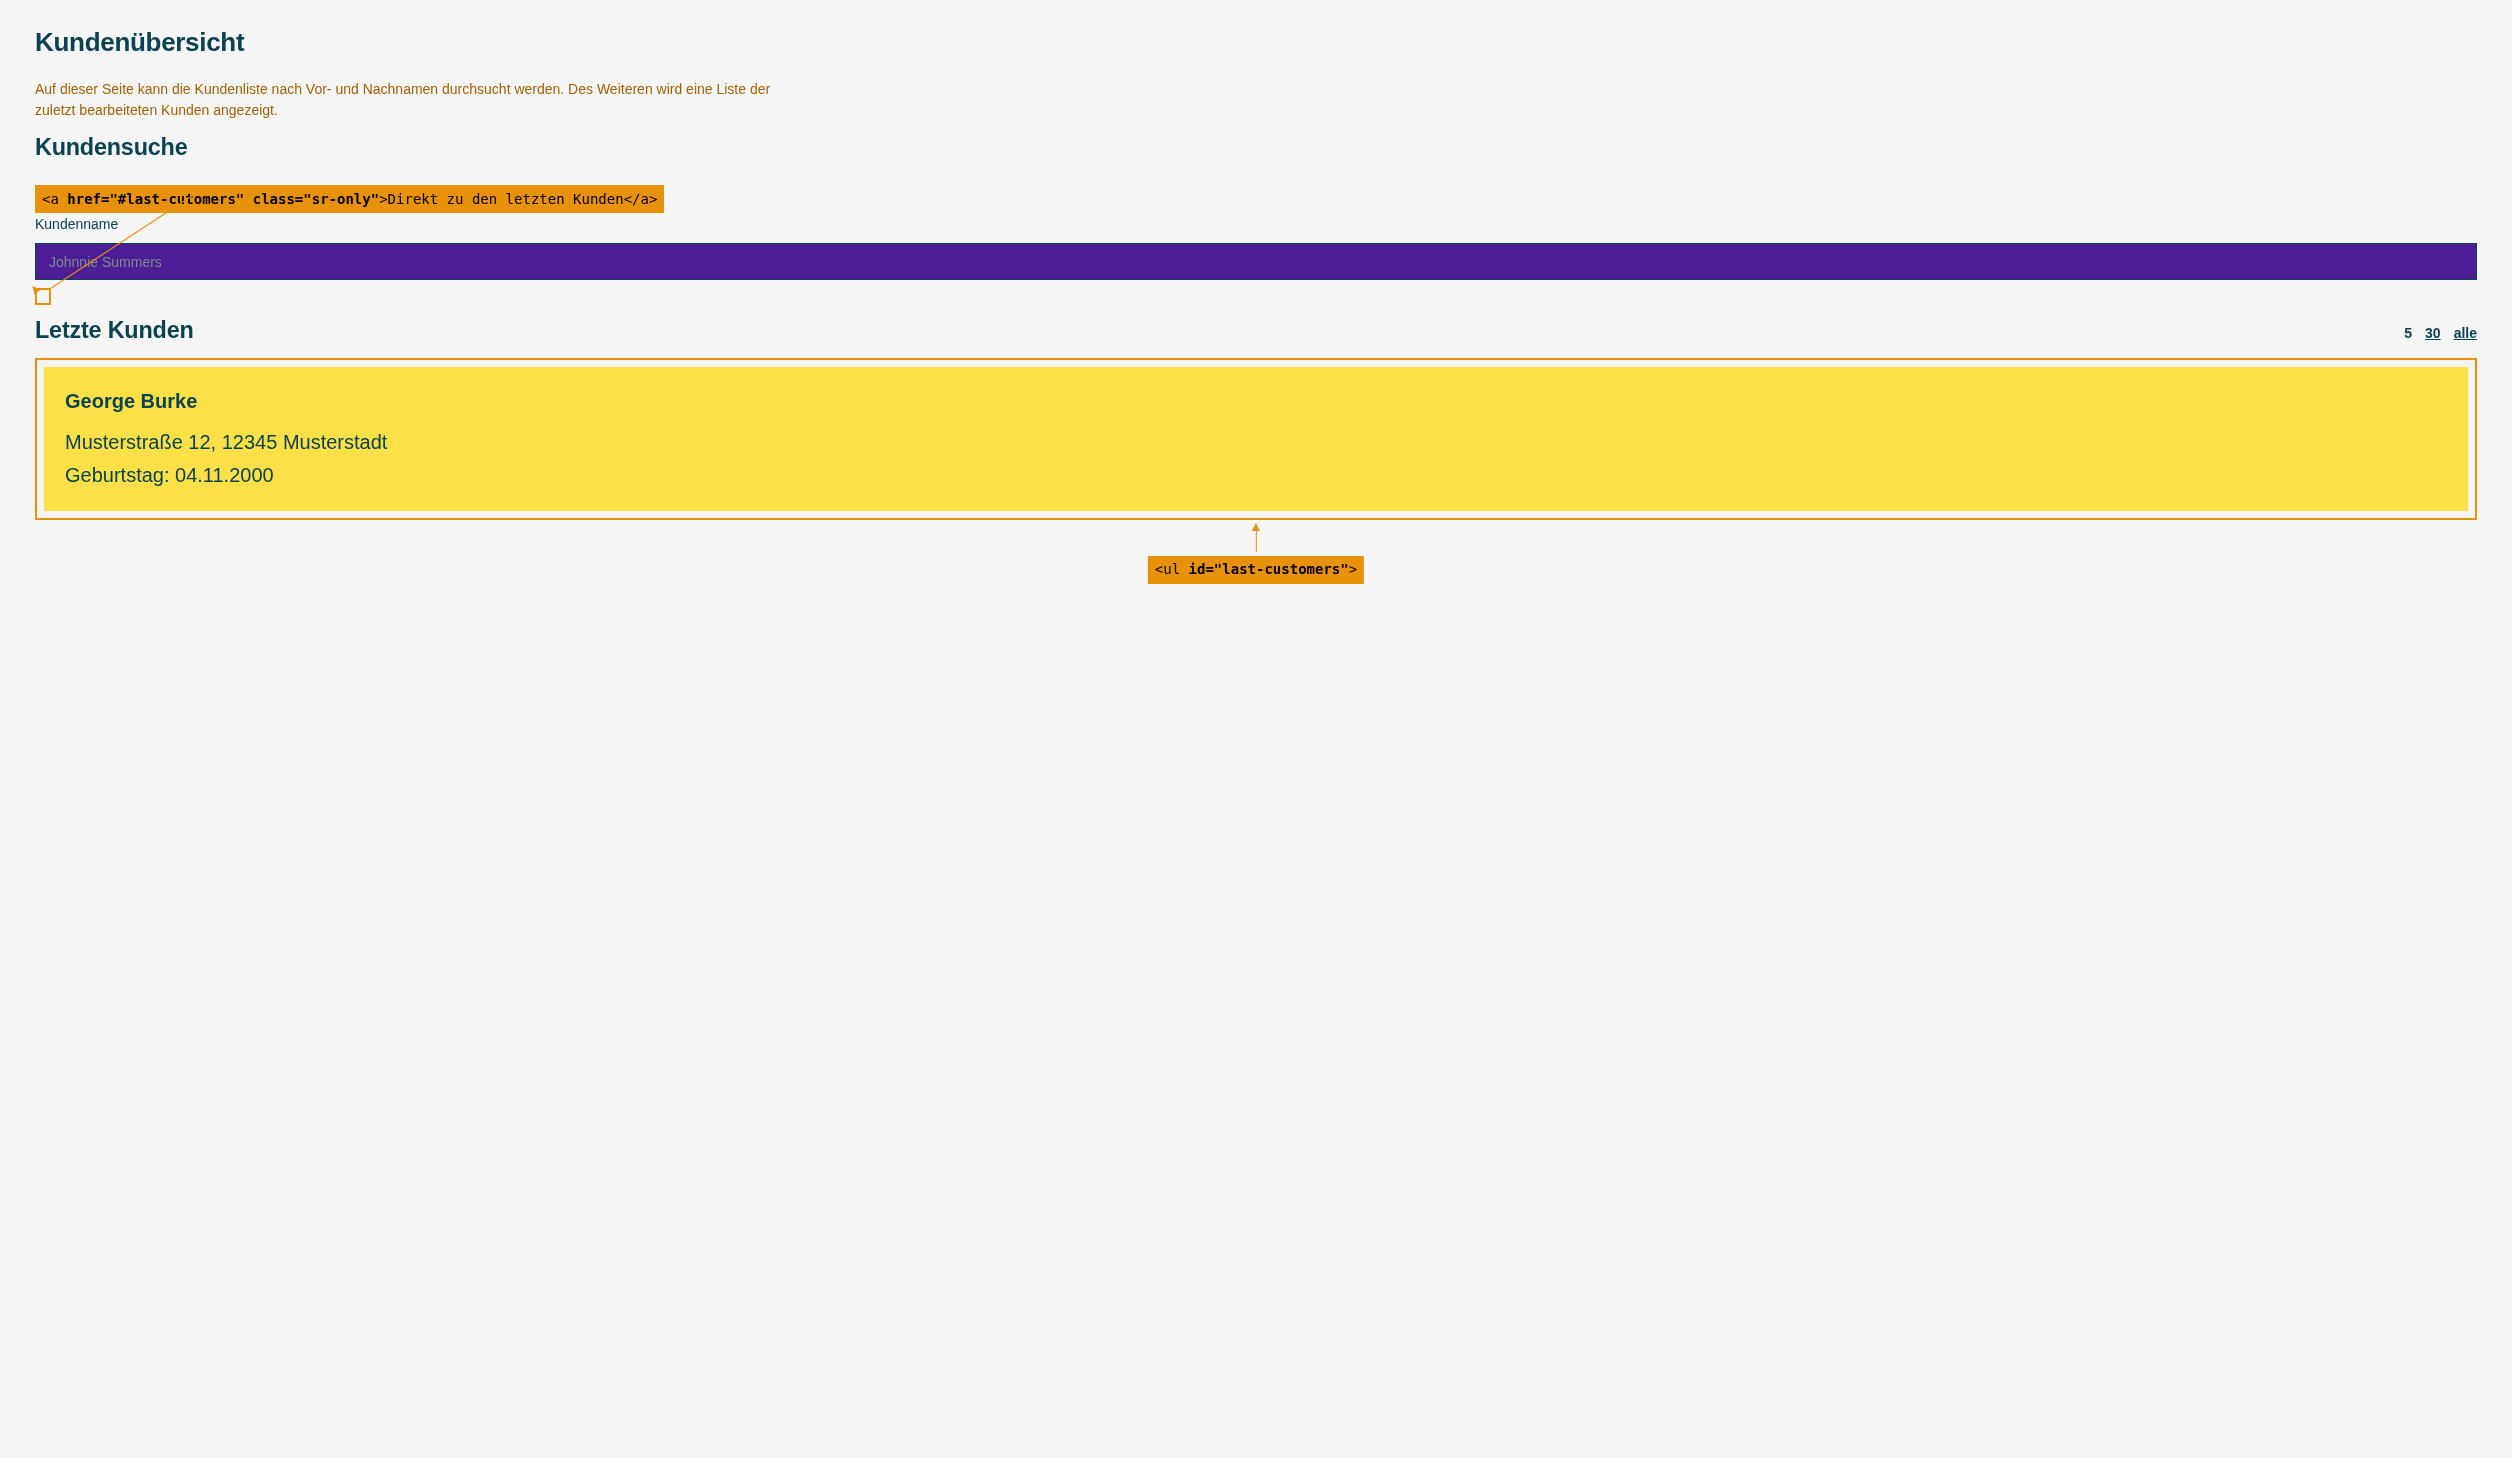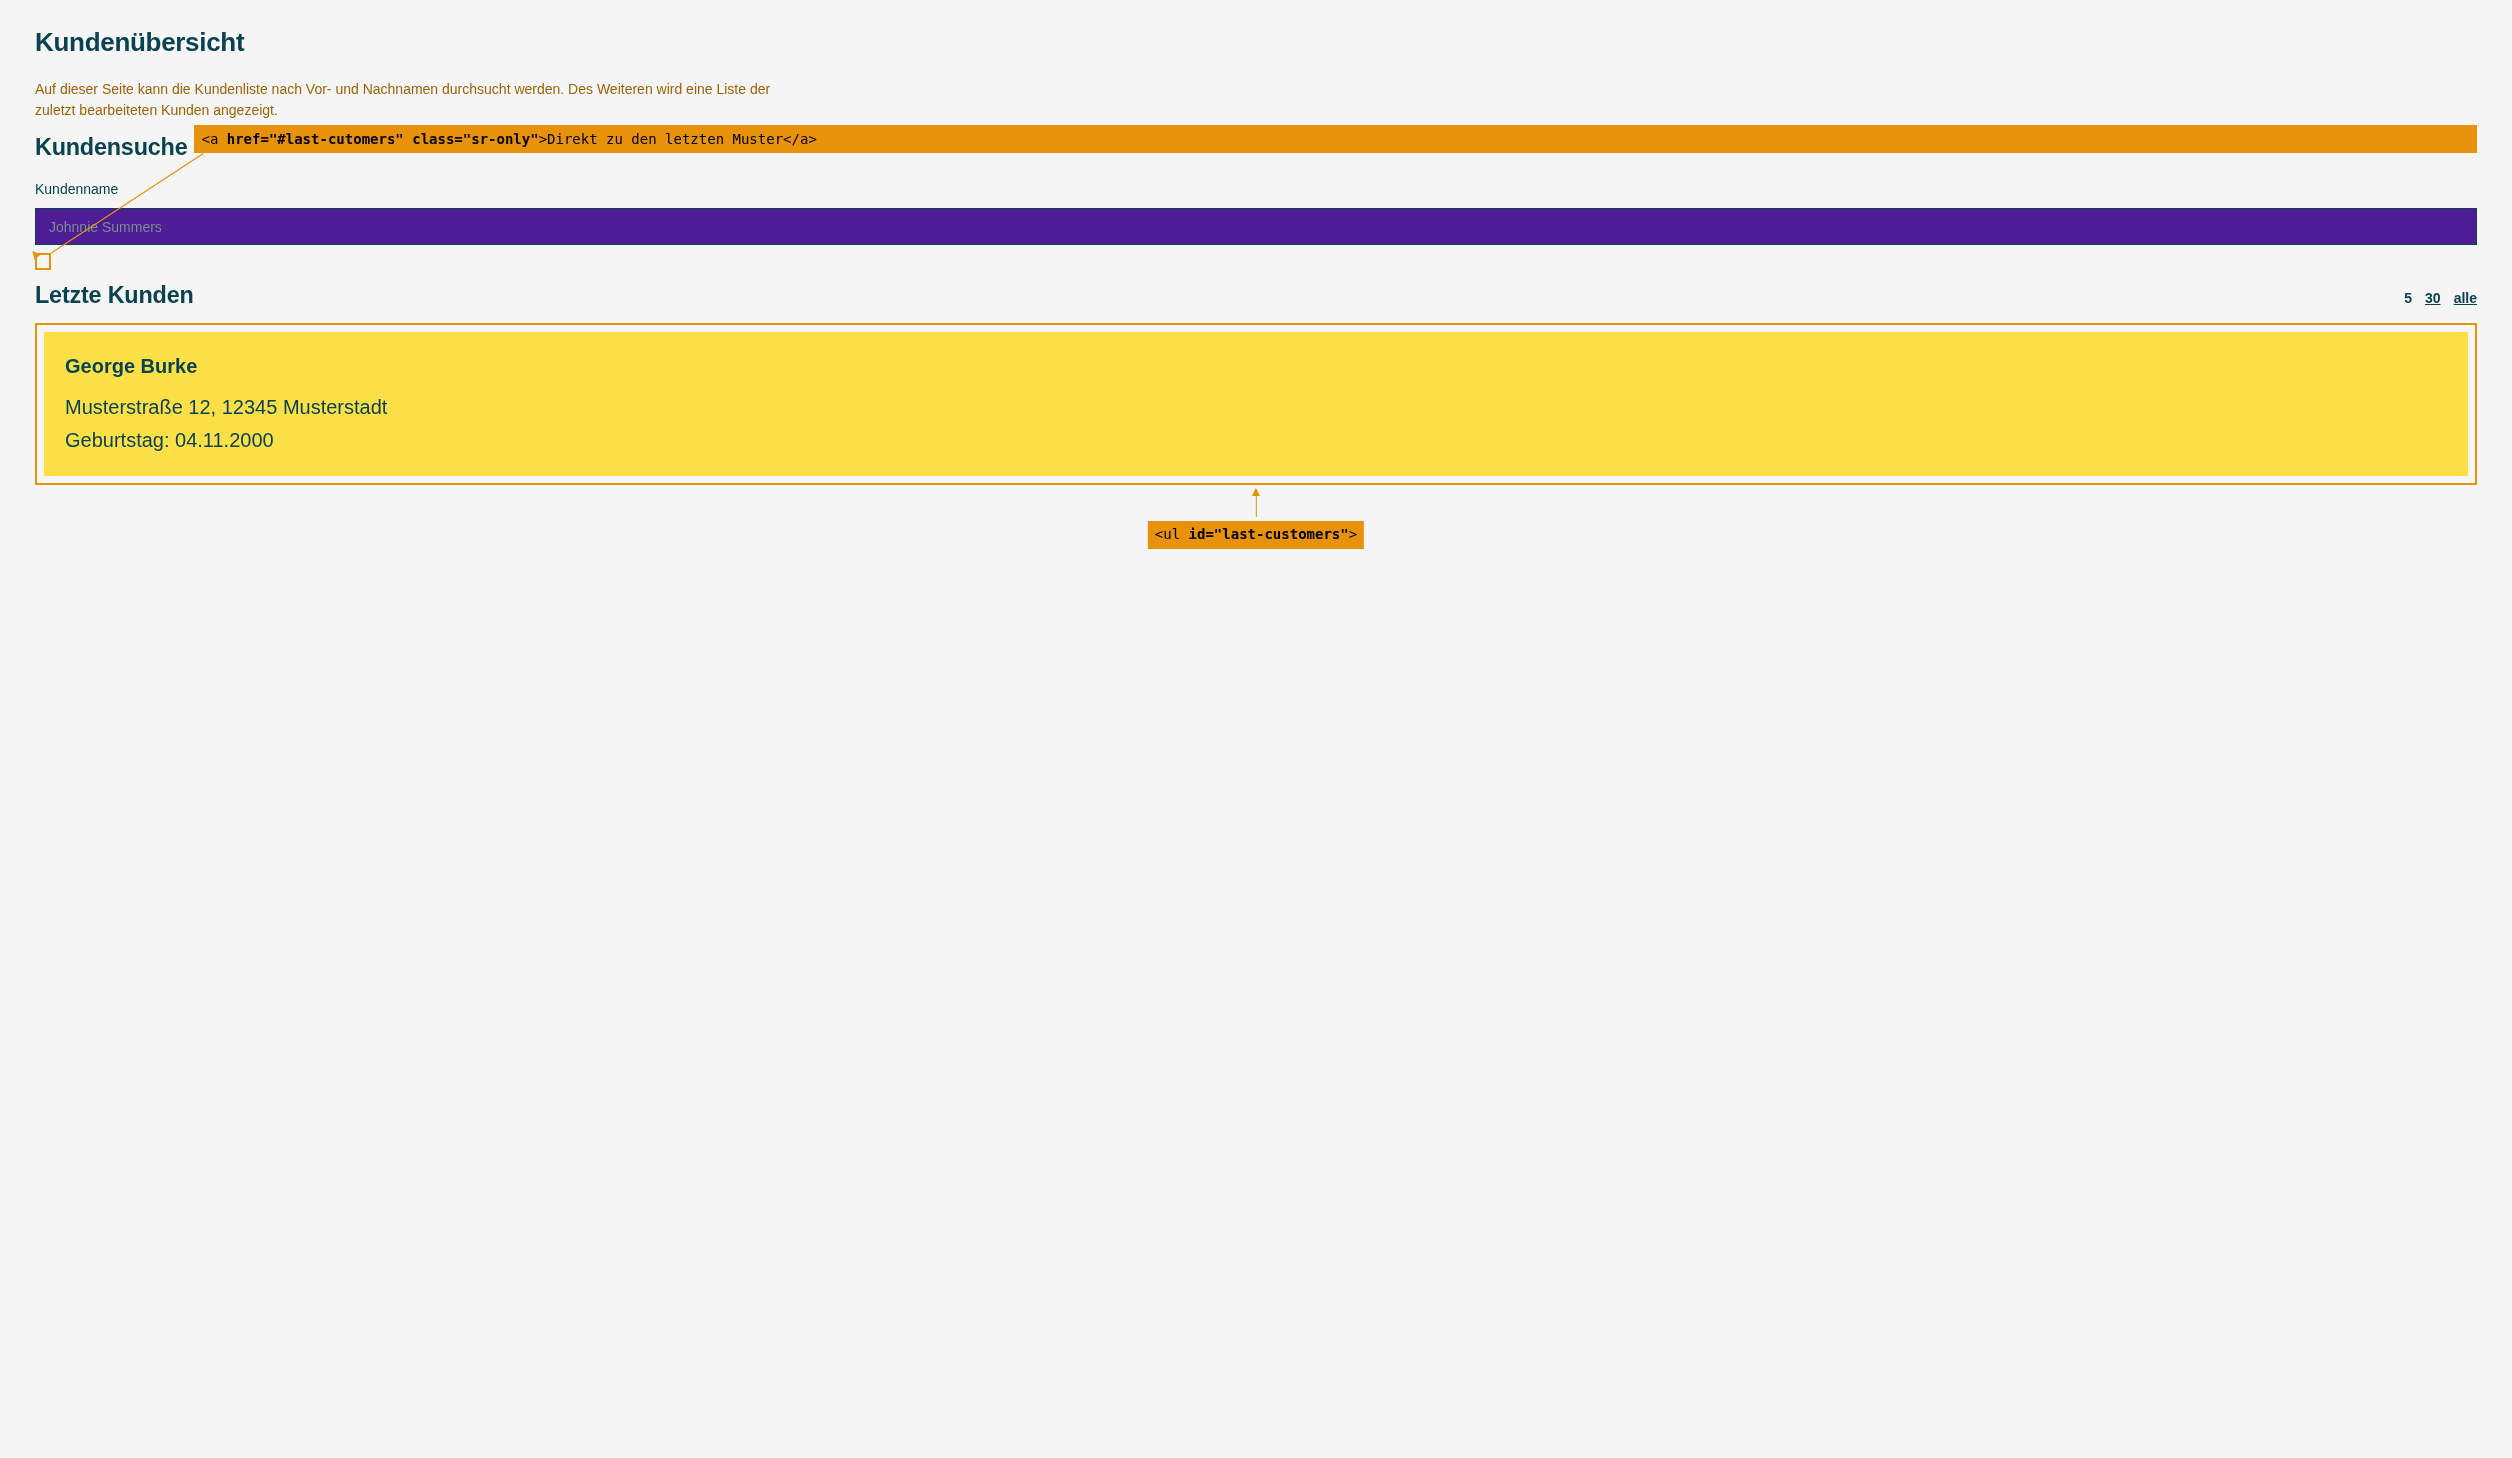--- a/index.html
+++ b/index.html
@@ -30,20 +30,21 @@
       font-weight: 800;
       letter-spacing: -0.2px;
       color: #0a4251;
       margin-top: 3.5px;
       margin-bottom: 14px;
     }
     .section-title-row {
       display: flex;
       align-items: flex-start;
       gap: 7px;
+      flex-direction: column;
     }
     label.field-label {
       display: block;
       font-size: 14px;
       color: #0a4251;
       margin-bottom: 8.2px;
     }
     input.text-input {
       width: 100%;
       border: 1.2px solid #0a4251;
@@ -175,21 +176,21 @@
 
 <h1 class="page-title">Kundenübersicht</h1>
 
 
 <p class="page-desc">Auf dieser Seite kann die Kundenliste nach Vor- und Nachnamen durchsucht werden. Des Weiteren wird eine Liste der zuletzt bearbeiteten Kunden angezeigt.</p>
 
 
 <div class="section-title-row">
   <h2 class="section-title">Kundensuche</h2>
   <div class="code-badge code-badge-top">
-    <span>&lt;a </span><span class="kw">href="#last-cutomers" class="sr-only"</span><span>&gt;</span><span>Direkt zu den letzten Muster</span><span>&lt;/a&gt;</span>
+    <span>&lt;a </span><span class="kw">href="#last-cutomers" class="sr-only"</span><span>&gt;</span><span>Direkt zu den letzten Kunden</span><span>&lt;/a&gt;</span>
   </div>
 </div>
 
 
 <label class="field-label">Kundenname</label>
 <input class="text-input" type="text" placeholder="Johnnie Summers" style="">
 
 
 <div class="skiplink-wrap">
   <div class="skiplink-marker">

